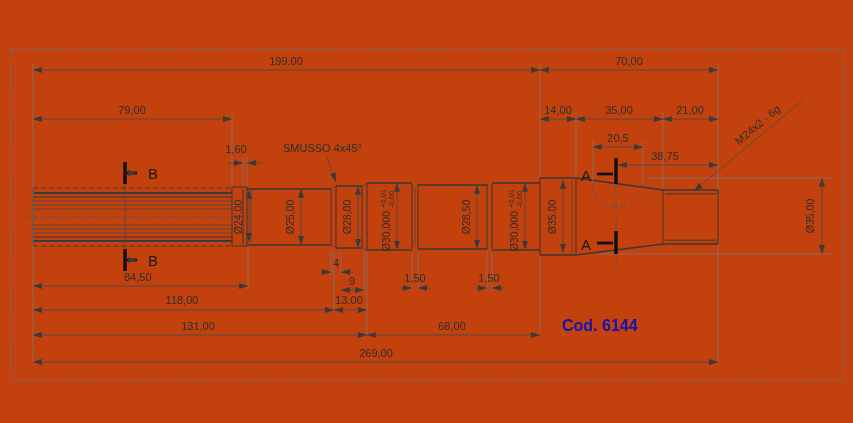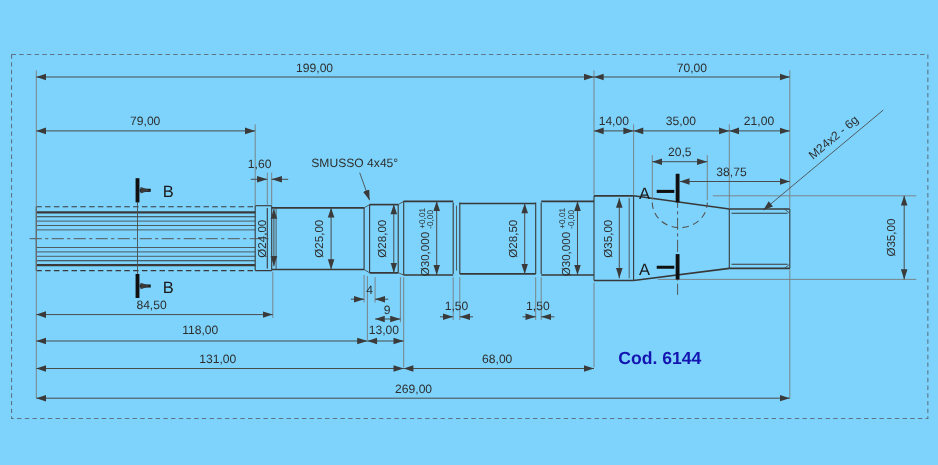--- a/index.html
+++ b/index.html
@@ -1,16 +1,16 @@
 <!DOCTYPE html>
 <html><head>
 <meta charset="utf-8">
 <style>
   html,body{margin:0;padding:0;background:#ffffff;}
-  .canvas{position:relative;width:853px;height:423px;background:#7dd3fc;overflow:hidden;
+  .canvas{position:relative;width:853px;height:423px;background:#c2410c;overflow:hidden;
           font-family:"Liberation Sans",sans-serif;}
   svg{position:absolute;left:0;top:0;}
   .frame{fill:none;stroke:#5b7585;stroke-width:1;stroke-dasharray:4,3;}
   .ol{stroke:#383838;stroke-width:1.5;fill:none;}
   .ol2{stroke:#383838;stroke-width:1;fill:none;}
   .thinl{stroke:#4a4a4a;stroke-width:0.8;fill:none;}
   .thk{stroke:#3a3a3a;stroke-width:2;fill:none;}
   .dashl{stroke:#3a3a3a;stroke-width:1;stroke-dasharray:5,3;fill:none;}
   .cl{stroke:#555;stroke-width:0.9;stroke-dasharray:11,3,3,3;fill:none;}
   .ext{stroke:#7a7a7a;stroke-width:0.8;fill:none;}

